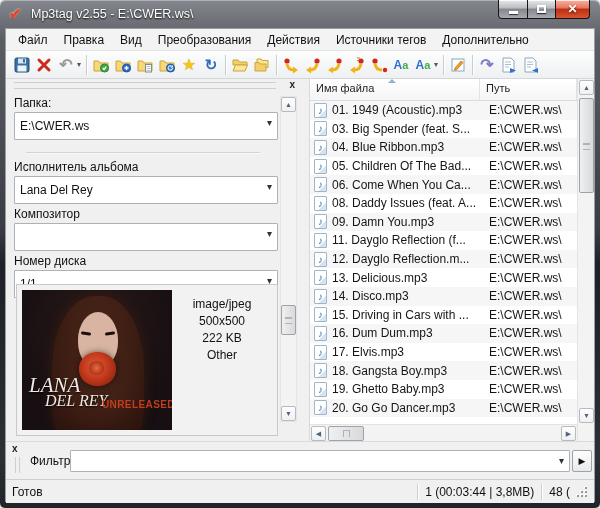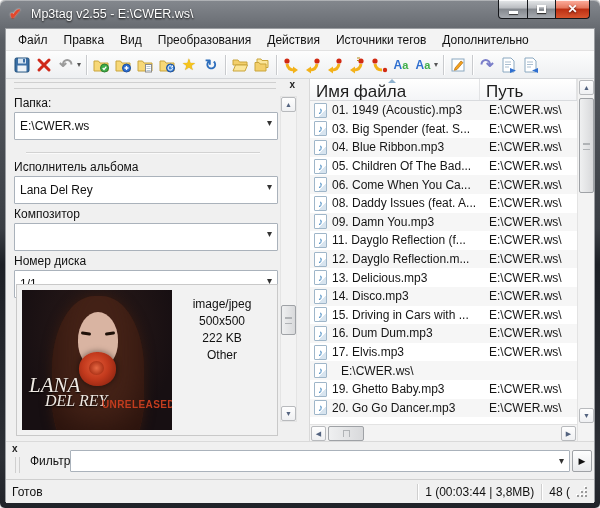--- a/index.html
+++ b/index.html
@@ -89,21 +89,21 @@
   .panel-sb { position:absolute; right:2px; top:17px; width:17px; height:326px; background:#f3f3f3; border:1px solid #e4e4e4; }
   .panel-sb .up, .panel-sb .down { position:absolute; left:0; width:15px; height:15px; font-size:7px; }
   .panel-sb .up { top:0; } .panel-sb .down { bottom:0; }
   .panel-sb .sb-thumb { position:absolute; left:0; top:208px; width:15px; height:30px; }
 
   
   .file-list { flex:1; display:flex; background:#fff; border-left:1px solid #d9d9d9; margin-left:10px; position:relative; }
   .list-body { flex:1; display:flex; flex-direction:column; }
   .list-header { height:22px; display:flex; flex:none; background:linear-gradient(180deg,#ffffff,#f4f5f7);
     border-bottom:1px solid #d9dbde; }
-  .hcell { font-size:17px; color:#1d1d1d; padding:3px 0 0 6px; border-right:1px solid #e2e3e5; position:relative; }
+  .hcell { font-size:11px; color:#1d1d1d; padding:3px 0 0 6px; border-right:1px solid #e2e3e5; position:relative; }
   .hcell.c1 { width:170px; flex:none; }
   .hcell.c2 { flex:1; }
   .sort-arrow { position:absolute; top:0px; left:78px; width:0; height:0;
     border-left:4px solid transparent; border-right:4px solid transparent; border-bottom:4px solid #8fb2cf; }
   .rows { flex:1; overflow:hidden; }
   .frow { height:18.6px; display:flex; align-items:center; font-size:12px; color:#151515; }
   .frow.alt { background:#f6f6f6; }
   .ficon { width:13px; height:15px; margin:0 5px 0 4px; background:#fff; border:1px solid #9fb6c9;
     border-radius:1px; color:#2a78b8; font-size:10px; line-height:13px; text-align:center; flex:none;
     background: linear-gradient(135deg, #fff 70%, #d7e4ef 70%); }
@@ -447,20 +447,21 @@
                 <span class="fname">16. Dum Dum.mp3</span>
                 <span class="fpath">E:\CWER.ws\</span>
               </div>
               <div class="frow">
                 <span class="ficon">♪</span>
                 <span class="fname">17. Elvis.mp3</span>
                 <span class="fpath">E:\CWER.ws\</span>
               </div>
               <div class="frow alt">
                 <span class="ficon">♪</span>
+                <span class="fname">18. Gangsta Boy.mp3</span>
                 <span class="fpath">E:\CWER.ws\</span>
               </div>
               <div class="frow">
                 <span class="ficon">♪</span>
                 <span class="fname">19. Ghetto Baby.mp3</span>
                 <span class="fpath">E:\CWER.ws\</span>
               </div>
               <div class="frow alt">
                 <span class="ficon">♪</span>
                 <span class="fname">20. Go Go Dancer.mp3</span>

